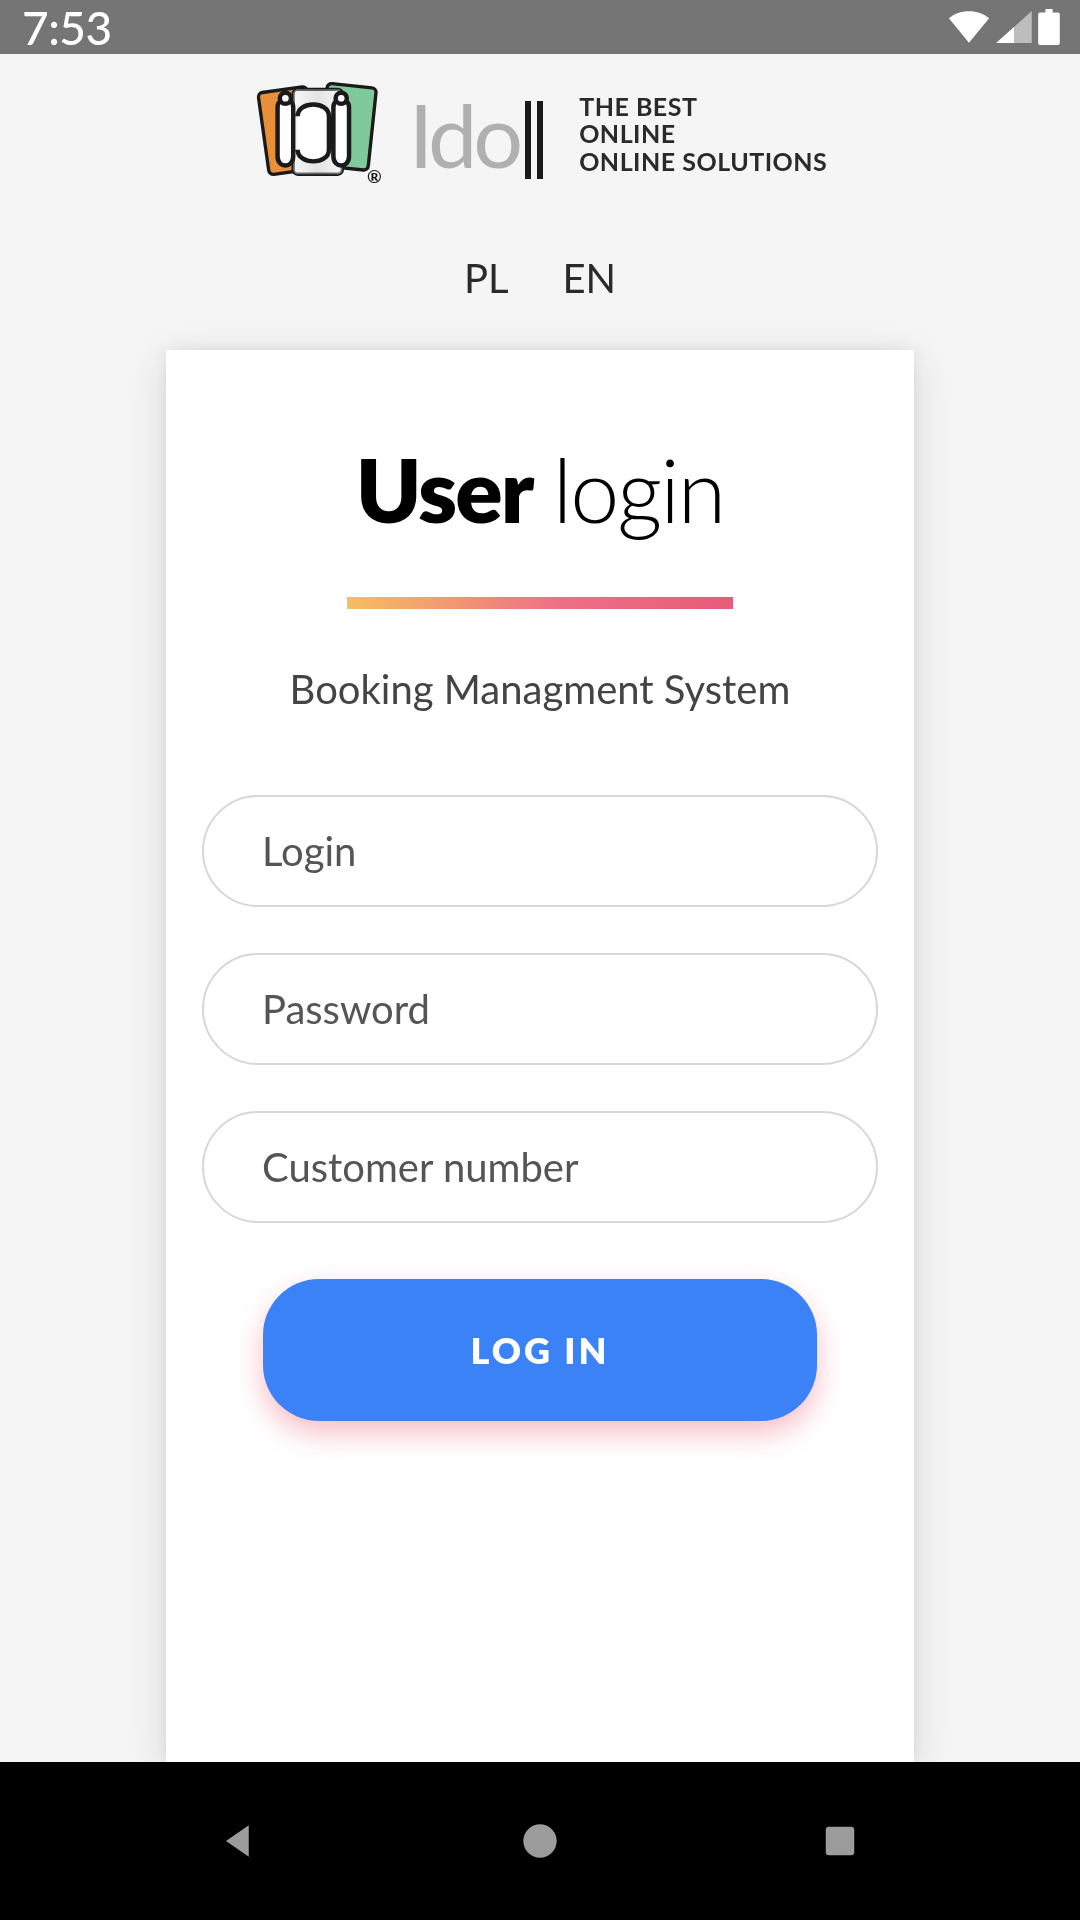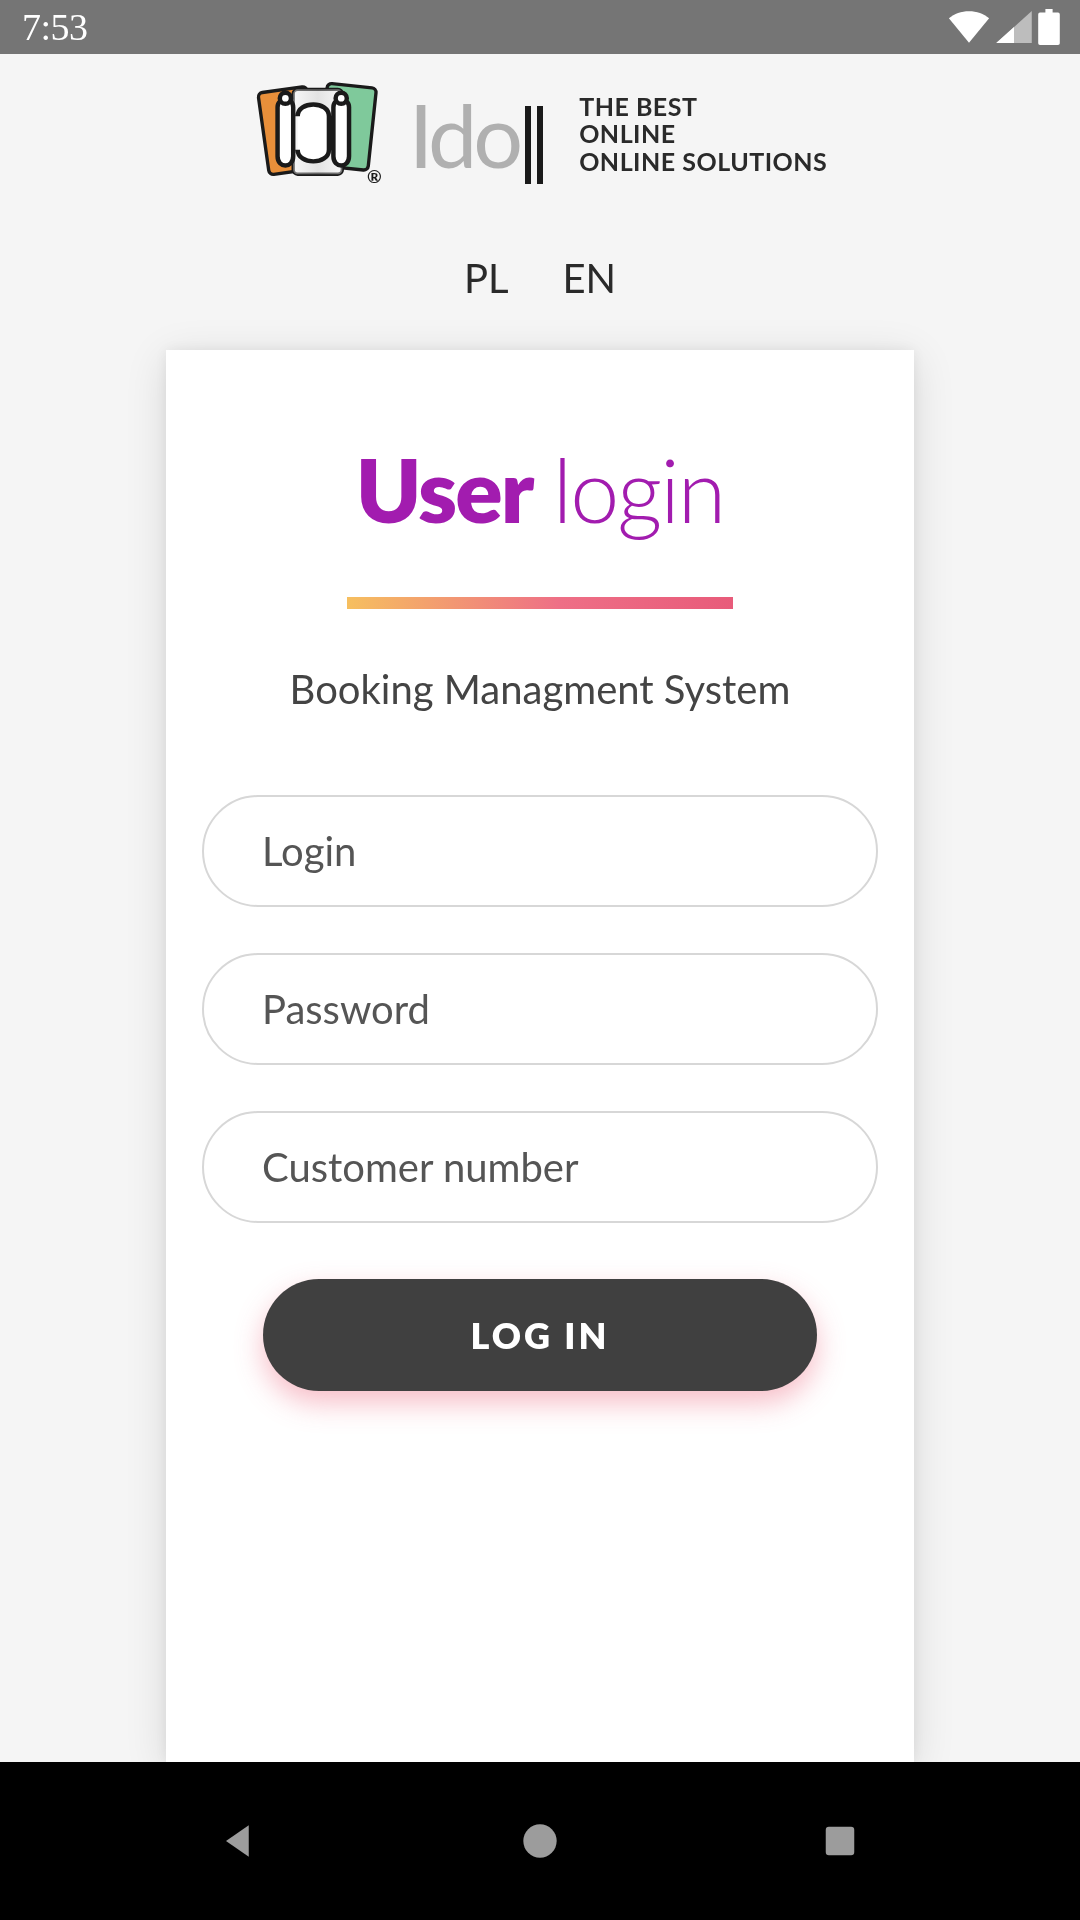--- a/index.html
+++ b/index.html
@@ -1,28 +1,28 @@
 <!DOCTYPE html>
 <html><head>
   <meta charset="utf-8">
   <style>
     * { margin:0; padding:0; box-sizing:border-box; -webkit-font-smoothing:antialiased; }
     html, body { width:1080px; height:1920px; overflow:hidden; font-family:"Lato","Segoe UI","Helvetica Neue",Arial,sans-serif; }
     body { background:#000; display:flex; flex-direction:column; }
 
     .status-bar { height:54px; background:#757575; display:flex; align-items:center; justify-content:space-between; padding:0 20px 0 22px; color:#fff; }
-    .status-time { font-size:38px; font-weight:500; letter-spacing:-0.5px;font-family:Liberation Serif, serif; }
+    .status-time { font-size:46px; font-weight:500; letter-spacing:-0.5px; }
     .status-icons { display:flex; align-items:center; gap:6px; }
 
     .app { flex:1; background:#f5f5f5; display:flex; flex-direction:column; align-items:center; overflow:hidden; }
 
     .logo-row { margin-top:24px; display:flex; align-items:center; gap:22px; }
     .logo-mark { width:134px; height:112px; position:relative; }
     .logo-mark svg { width:100%; height:100%; }
-    .logo-text { display:flex; align-items:flex-end; }
+    .logo-text { display:flex; align-items:center; }
     .logo-word { font-size:88px; line-height:1; letter-spacing:-4px; font-weight:400; }
     .lw-ido { color:#b0b0b0; }
     .lw-sell { color:#1a1a1a; }
     .lw-bars { display:inline-flex; gap:6px; margin-left:6px; position:relative; top:6px; }
     .lw-bar { width:6px; height:78px; background:#1a1a1a; }
     .tagline { margin-left:14px; font-size:25px; line-height:1.1; font-weight:700; letter-spacing:0.5px; color:#2a2a2a; }
 
     .langs { margin-top:64px; display:flex; gap:54px; }
     .lang { font-size:40px; color:#2a2a2a; background:none; border:none; cursor:pointer; font-family:inherit; }
 
@@ -30,21 +30,21 @@
       margin-top:48px;
       width:748px;
       flex:1;
       background:#fff;
       box-shadow:0 8px 40px rgba(0,0,0,0.12), 0 0 12px rgba(0,0,0,0.06);
       display:flex;
       flex-direction:column;
       align-items:center;
       padding:86px 36px 0 36px;
     }
-    .title { font-size:88px; color:#a21caf; letter-spacing:-2px; }
+    .title { font-size:88px; color:#000000; letter-spacing:-2px; }
     .title b { font-weight:800; }
     .title span { font-weight:300; }
     .accent { margin-top:55px; width:386px; height:12px; background:linear-gradient(90deg,#f6bf5f 0%,#ee6f86 55%,#e85b7a 100%); }
     .subtitle { margin-top:56px; font-size:40px; color:#444; font-weight:400; }
 
     .fields { margin-top:82px; width:100%; display:flex; flex-direction:column; gap:46px; }
     .field {
       width:100%;
       height:112px;
       border:2px solid #d7d7d7;
@@ -53,24 +53,24 @@
       font-size:40px;
       color:#333;
       background:#fff;
       font-family:inherit;
     }
     .field::placeholder { color:#555; }
 
     .login-btn {
       margin-top:56px;
       width:554px;
-      height:112px;
+      height:142px;
       border:none;
       border-radius:56px;
-      background:#404040;
+      background:#3b82f6;
       color:#fff;
       font-size:36px;
       font-weight:800;
       letter-spacing:3px;
       box-shadow:0 12px 28px rgba(237,110,134,0.45);
       cursor:pointer;
       font-family:inherit;
     }
 
     .nav-bar { height:158px; background:#000; display:flex; align-items:center; justify-content:space-around; padding:0 90px; }

